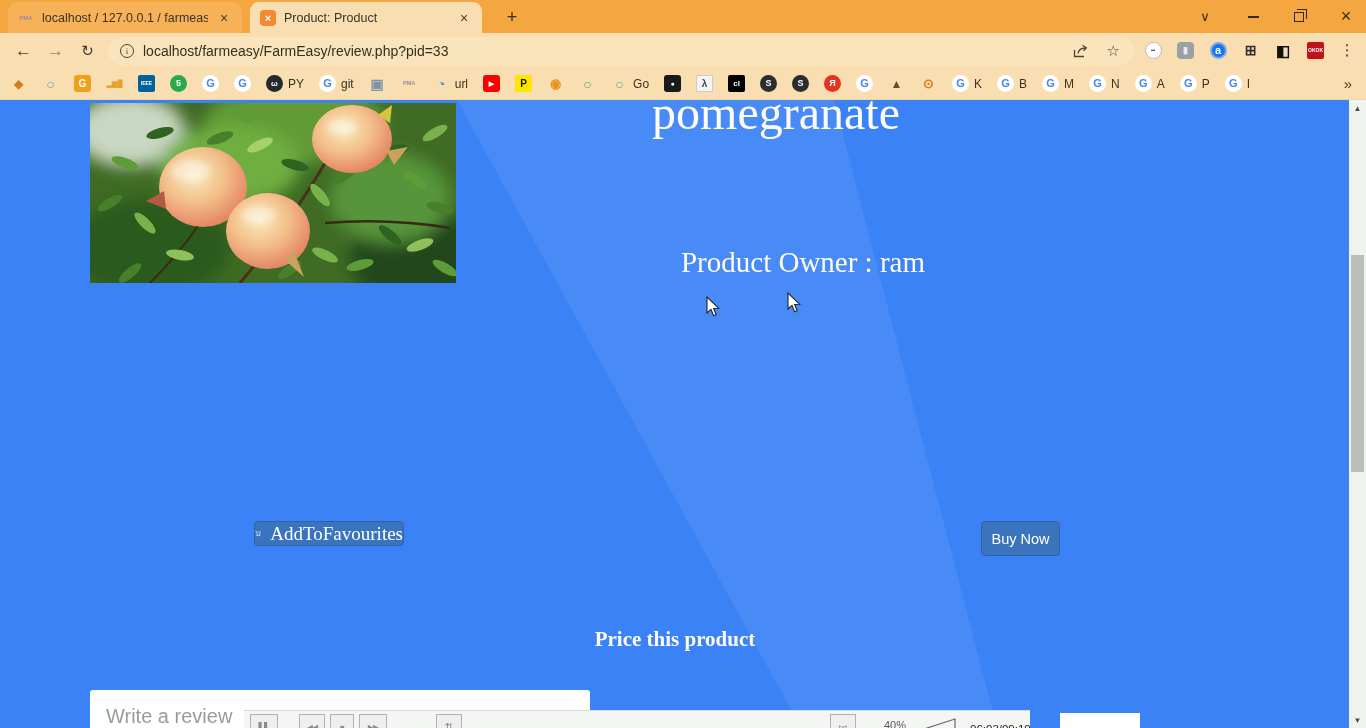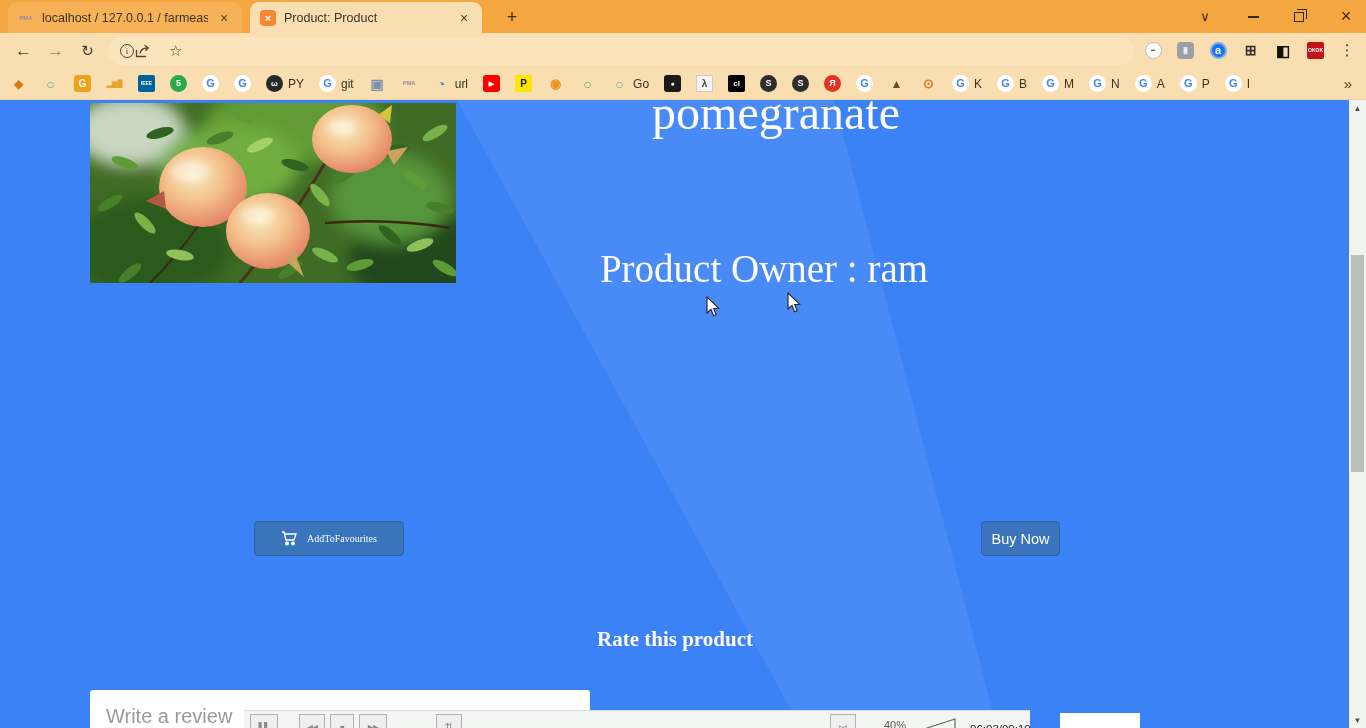--- a/index.html
+++ b/index.html
@@ -48,24 +48,24 @@
   .bm-label { font-size:12px; color:#3a3222; }
   .bm-overflow { font-size:15px; color:#4a3f28; padding:0 4px; }
 
   
   .page { position:absolute; left:0; top:100px; width:1366px; height:628px; background:#3b82f6; overflow:hidden; }
   .band { position:absolute; left:0; top:0; width:1366px; height:628px; background:rgba(255,255,255,0.075);
           clip-path:polygon(457px 0, 834px 0, 997px 628px, 801px 628px); }
   .product-img { position:absolute; left:90px; top:3px; width:366px; height:180px; }
   .serifwhite { font-family:"Liberation Serif", serif; color:#fdfbf4; text-align:center; }
   .pg-title { position:absolute; left:456px; top:-16px; width:640px; font-size:48px; line-height:1.2; }
-  .pg-owner { position:absolute; left:444px; top:146px; width:640px; font-size:39px; }
+  .pg-owner { position:absolute; left:483px; top:146px; width:640px; font-size:29px; }
   .pg-price { position:absolute; left:456px; top:240px; width:640px; font-size:29px; }
   .btn-blue { position:absolute; background:#3a74bd; border:1px solid #2f63a5; border-radius:4px; color:#fff; display:flex; align-items:center; justify-content:center; gap:9px; cursor:pointer; }
-  .btn-addfav { left:254px; top:421px; width:150px; height:35px; font-family:"Liberation Serif",serif; font-size:10px; }
+  .btn-addfav { left:254px; top:421px; width:150px; height:25px; font-family:"Liberation Serif",serif; font-size:19px; }
   .btn-buynow { left:981px; top:421px; width:79px; height:35px; font-size:14.5px; }
   .reviews-h { position:absolute; left:675px; top:450px; transform:translateX(-50%); font-size:40px; font-weight:300; letter-spacing:1.5px; color:rgba(40,40,40,0.5); white-space:nowrap; }
   .rate-h { position:absolute; left:675px; top:527px; transform:translateX(-50%); font-family:"Liberation Serif",serif; font-weight:bold; font-size:21px; color:#fdfbf4; white-space:nowrap; }
   .review-box { position:absolute; left:90px; top:590px; width:500px; height:160px; background:#ffffff; border-radius:3px; z-index:2; }
   .review-ph { margin:15px 0 0 16px; font-size:20px; font-weight:300; color:#979c97; }
   .miniwhite { position:absolute; left:1060px; top:613px; width:80px; height:15px; background:#fff; z-index:3; }
 
   
   .player { position:absolute; left:244px; top:586px; width:786px; height:142px; z-index:5; }
   .player-top { position:absolute; left:0; top:0; width:786px; height:24px; background:#d2dfd5; }
@@ -120,20 +120,21 @@
     </div>
   <div class="wctrl wc-close">×</div>
 </div>
 
 <div class="toolbar">
   <div class="navbtn nav-back">←</div>
   <div class="navbtn nav-fwd">→</div>
   <div class="navbtn nav-reload">↻</div>
   <div class="addrpill">
     <span class="info-ic">i</span>
+    <span class="url">localhost/farmeasy/FarmEasy/review.php?pid=33</span>
     <span class="pill-right">
       <svg width="17" height="15" viewBox="0 0 17 15" fill="none" stroke="#4c4434" stroke-width="1.3">
         <path d="M2.5 6v6.5h9.5"></path>
           <path d="M6 9.5c.8-4.2 4-5.5 7.2-5.5"></path>
           <path d="M10.5 1.2l3.8 2.6-2.8 3"></path>
       </svg>
       <span class="star">☆</span>
     </span>
   </div>
   <div class="ext-row">
@@ -382,21 +383,21 @@
       <path d="M1 1h2l2 8h8l2-6H4"></path>
         <circle cx="6" cy="12.5" r="1.4" fill="#ffffff"></circle>
         <circle cx="12" cy="12.5" r="1.4" fill="#ffffff"></circle>
     </svg>
     <span>AddToFavourites</span>
   </div>
   <div class="btn-blue btn-buynow">
     <span>Buy Now</span>
   </div>
 
-  <div class="rate-h">Rate this product</div>
+  <div class="rate-h">Price this product</div>
 
   <div class="review-box">
     <div class="review-ph">Write a review</div>
   </div>
 
   <div class="player">
     <div class="player-bottom">
 
       <span class="pvol">40%</span>
       <svg class="pwedge" width="38" height="14" viewBox="0 0 38 14" fill="none" stroke="#6a6a6a" stroke-width="1.2">

